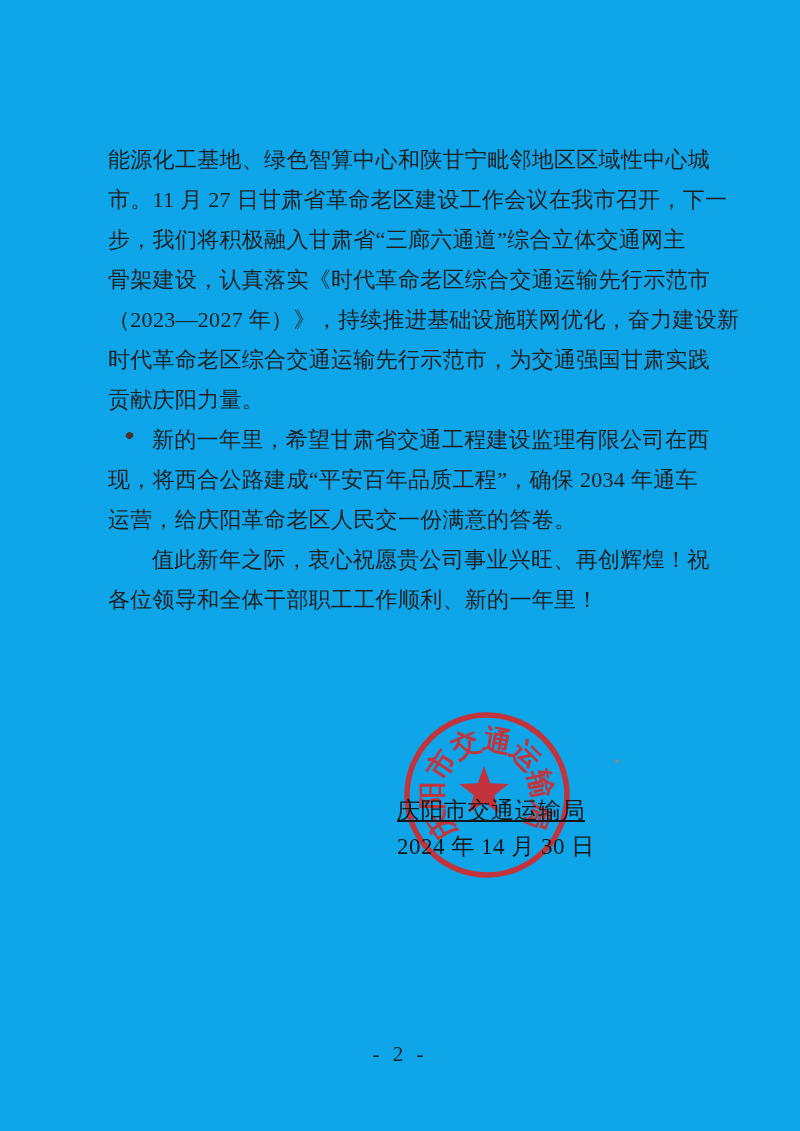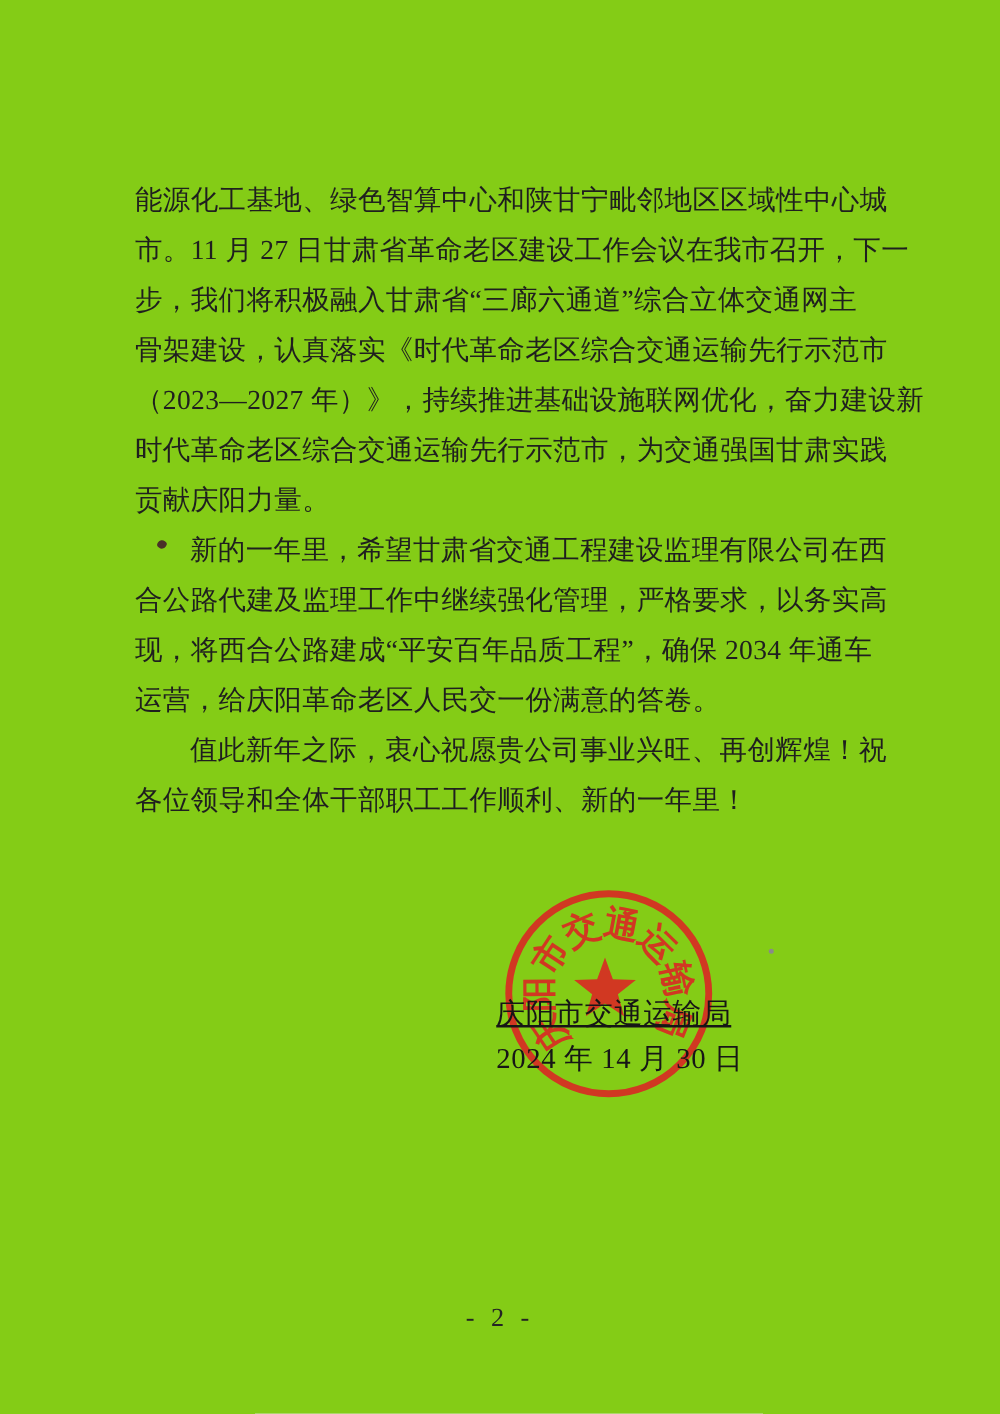--- a/index.html
+++ b/index.html
@@ -1,21 +1,21 @@
 <!DOCTYPE html>
 <html><head>
 <meta charset="utf-8">
 <style>
   html, body { margin: 0; padding: 0; background: #e8e8e8; }
   .page {
     position: relative;
     width: 800px;
     height: 1131px;
     margin: 0 auto;
-    background: #84cc16;
+    background: #0ea5e9;
     overflow: hidden;
     font-family: "Liberation Serif", "DejaVu Serif", serif;
   }
   .body-text {
     position: absolute;
     left: 108px;
     top: 140px;
     width: 600px;
     color: #1f1f1f;
   }
@@ -98,21 +98,20 @@
 
   <div class="body-text">
       <div class="line">能源化工基地、绿色智算中心和陕甘宁毗邻地区区域性中心城</div>
       <div class="line">市。11 月 27 日甘肃省革命老区建设工作会议在我市召开，下一</div>
       <div class="line">步，我们将积极融入甘肃省“三廊六通道”综合立体交通网主</div>
       <div class="line">骨架建设，认真落实《时代革命老区综合交通运输先行示范市</div>
       <div class="line">（2023—2027 年）》，持续推进基础设施联网优化，奋力建设新</div>
       <div class="line">时代革命老区综合交通运输先行示范市，为交通强国甘肃实践</div>
       <div class="line">贡献庆阳力量。</div>
       <div class="line indent">新的一年里，希望甘肃省交通工程建设监理有限公司在西</div>
-      <div class="line">合公路代建及监理工作中继续强化管理，严格要求，以务实高</div>
       <div class="line">现，将西合公路建成“平安百年品质工程”，确保 2034 年通车</div>
       <div class="line">运营，给庆阳革命老区人民交一份满意的答卷。</div>
       <div class="line indent">值此新年之际，衷心祝愿贵公司事业兴旺、再创辉煌！祝</div>
       <div class="line">各位领导和全体干部职工工作顺利、新的一年里！</div>
     </div>
 
   <div class="speck speck-1"></div>
   <div class="speck speck-2"></div>
 
   <svg class="seal-svg" viewBox="0 0 800 1131">

